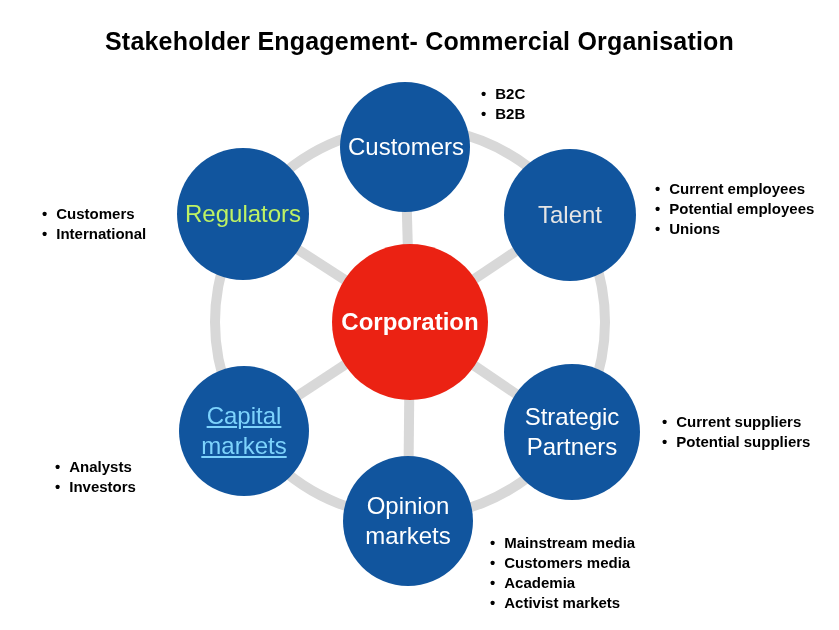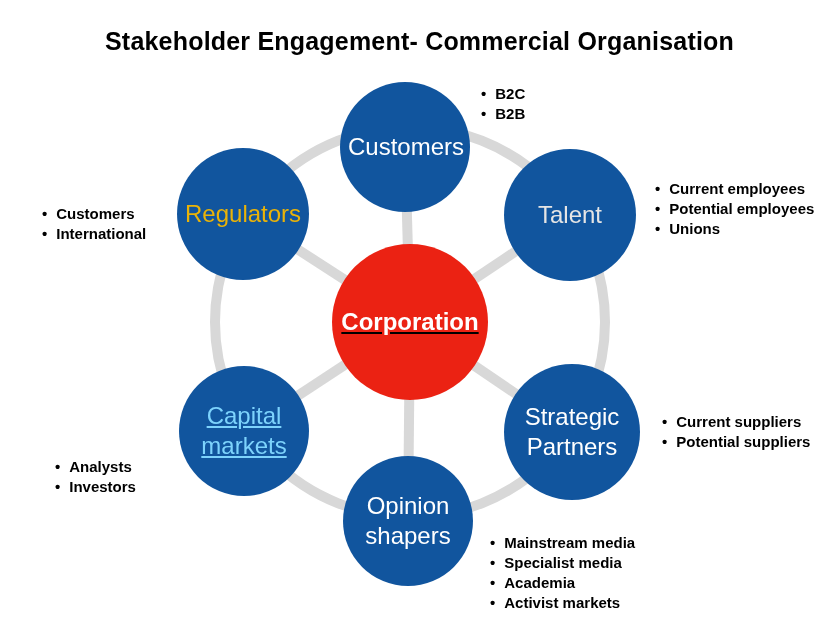--- a/index.html
+++ b/index.html
@@ -81,30 +81,30 @@
       <div class="bullet-row" style="color: rgb(0, 0, 0);">
         <span class="bullet-dot">•</span>
         <span>Current suppliers</span>
       </div>
       <div class="bullet-row" style="color: rgb(0, 0, 0);">
         <span class="bullet-dot">•</span>
         <span>Potential suppliers</span>
       </div>
     </div>
     <div class="node" style="left: 343px; top: 456px; width: 130px; height: 130px; background: rgb(17, 85, 158);">
-      <span class="node-label" style="width: 114px; color: rgb(255, 255, 255);">Opinion shapers</span>
+      <span class="node-label" style="width: 114px; color: rgb(255, 255, 255);">Opinion markets</span>
     </div>
     <div class="bullets" style="left: 490px; top: 533px;">
       <div class="bullet-row" style="color: rgb(0, 0, 0);">
         <span class="bullet-dot">•</span>
         <span>Mainstream media</span>
       </div>
       <div class="bullet-row" style="color: rgb(0, 0, 0);">
         <span class="bullet-dot">•</span>
-        <span>Specialist media</span>
+        <span>Customers media</span>
       </div>
       <div class="bullet-row" style="color: rgb(0, 0, 0);">
         <span class="bullet-dot">•</span>
         <span>Academia</span>
       </div>
       <div class="bullet-row" style="color: rgb(0, 0, 0);">
         <span class="bullet-dot">•</span>
         <span>Activist markets</span>
       </div>
     </div>
@@ -115,28 +115,28 @@
       <div class="bullet-row" style="color: rgb(0, 0, 0);">
         <span class="bullet-dot">•</span>
         <span>Analysts</span>
       </div>
       <div class="bullet-row" style="color: rgb(0, 0, 0);">
         <span class="bullet-dot">•</span>
         <span>Investors</span>
       </div>
     </div>
     <div class="node" style="left: 177px; top: 148px; width: 132px; height: 132px; background: rgb(17, 85, 158);">
-      <span class="node-label" style="width: 116px; color: #eab308;">Regulators</span>
+      <span class="node-label" style="width: 116px; color: #bef264;">Regulators</span>
     </div>
     <div class="bullets" style="left: 42px; top: 204px;">
       <div class="bullet-row" style="color: rgb(0, 0, 0);">
         <span class="bullet-dot">•</span>
         <span>Customers</span>
       </div>
       <div class="bullet-row" style="color: rgb(0, 0, 0);">
         <span class="bullet-dot">•</span>
         <span>International</span>
       </div>
     </div>
-    <div class="node center" style="left: 332px; top: 244px; width: 156px; height: 156px; background: rgb(235, 34, 19); text-decoration: underline;">
+    <div class="node center" style="left: 332px; top: 244px; width: 156px; height: 156px; background: rgb(235, 34, 19);">
       <span class="node-label" style="color: rgb(255, 255, 255);">Corporation</span>
     </div>
   </div>
 
 </body></html>

